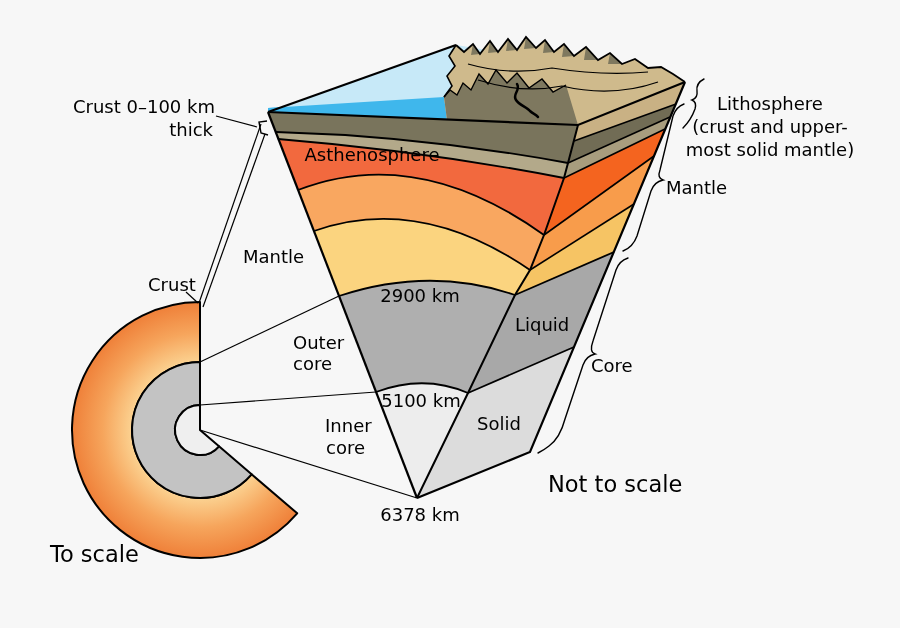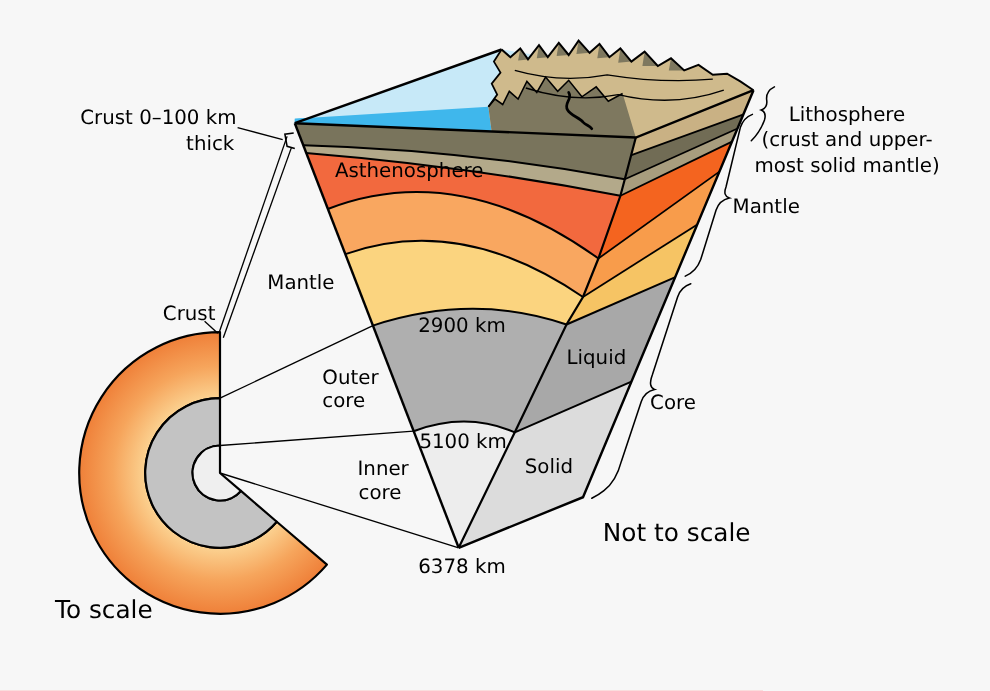--- a/index.html
+++ b/index.html
@@ -1,16 +1,16 @@
 <!DOCTYPE html>
 <html><head>
 <meta charset="utf-8">
 <style>
   html,body{margin:0;padding:0;}
-  .stage{position:relative;width:900px;height:628px;background:#fca5a5;overflow:hidden;}
+  .stage{position:relative;width:900px;height:628px;background:#86efac;overflow:hidden;}
   svg{display:block;}
   text{font-family:"DejaVu Sans","Liberation Sans",sans-serif;fill:#000;}
   .t18{font-size:18px;}
   .t22{font-size:22.5px;}
   .ln{stroke:#000;fill:none;}
 </style>
 </head>
 <body>
 
 <div class="stage">

